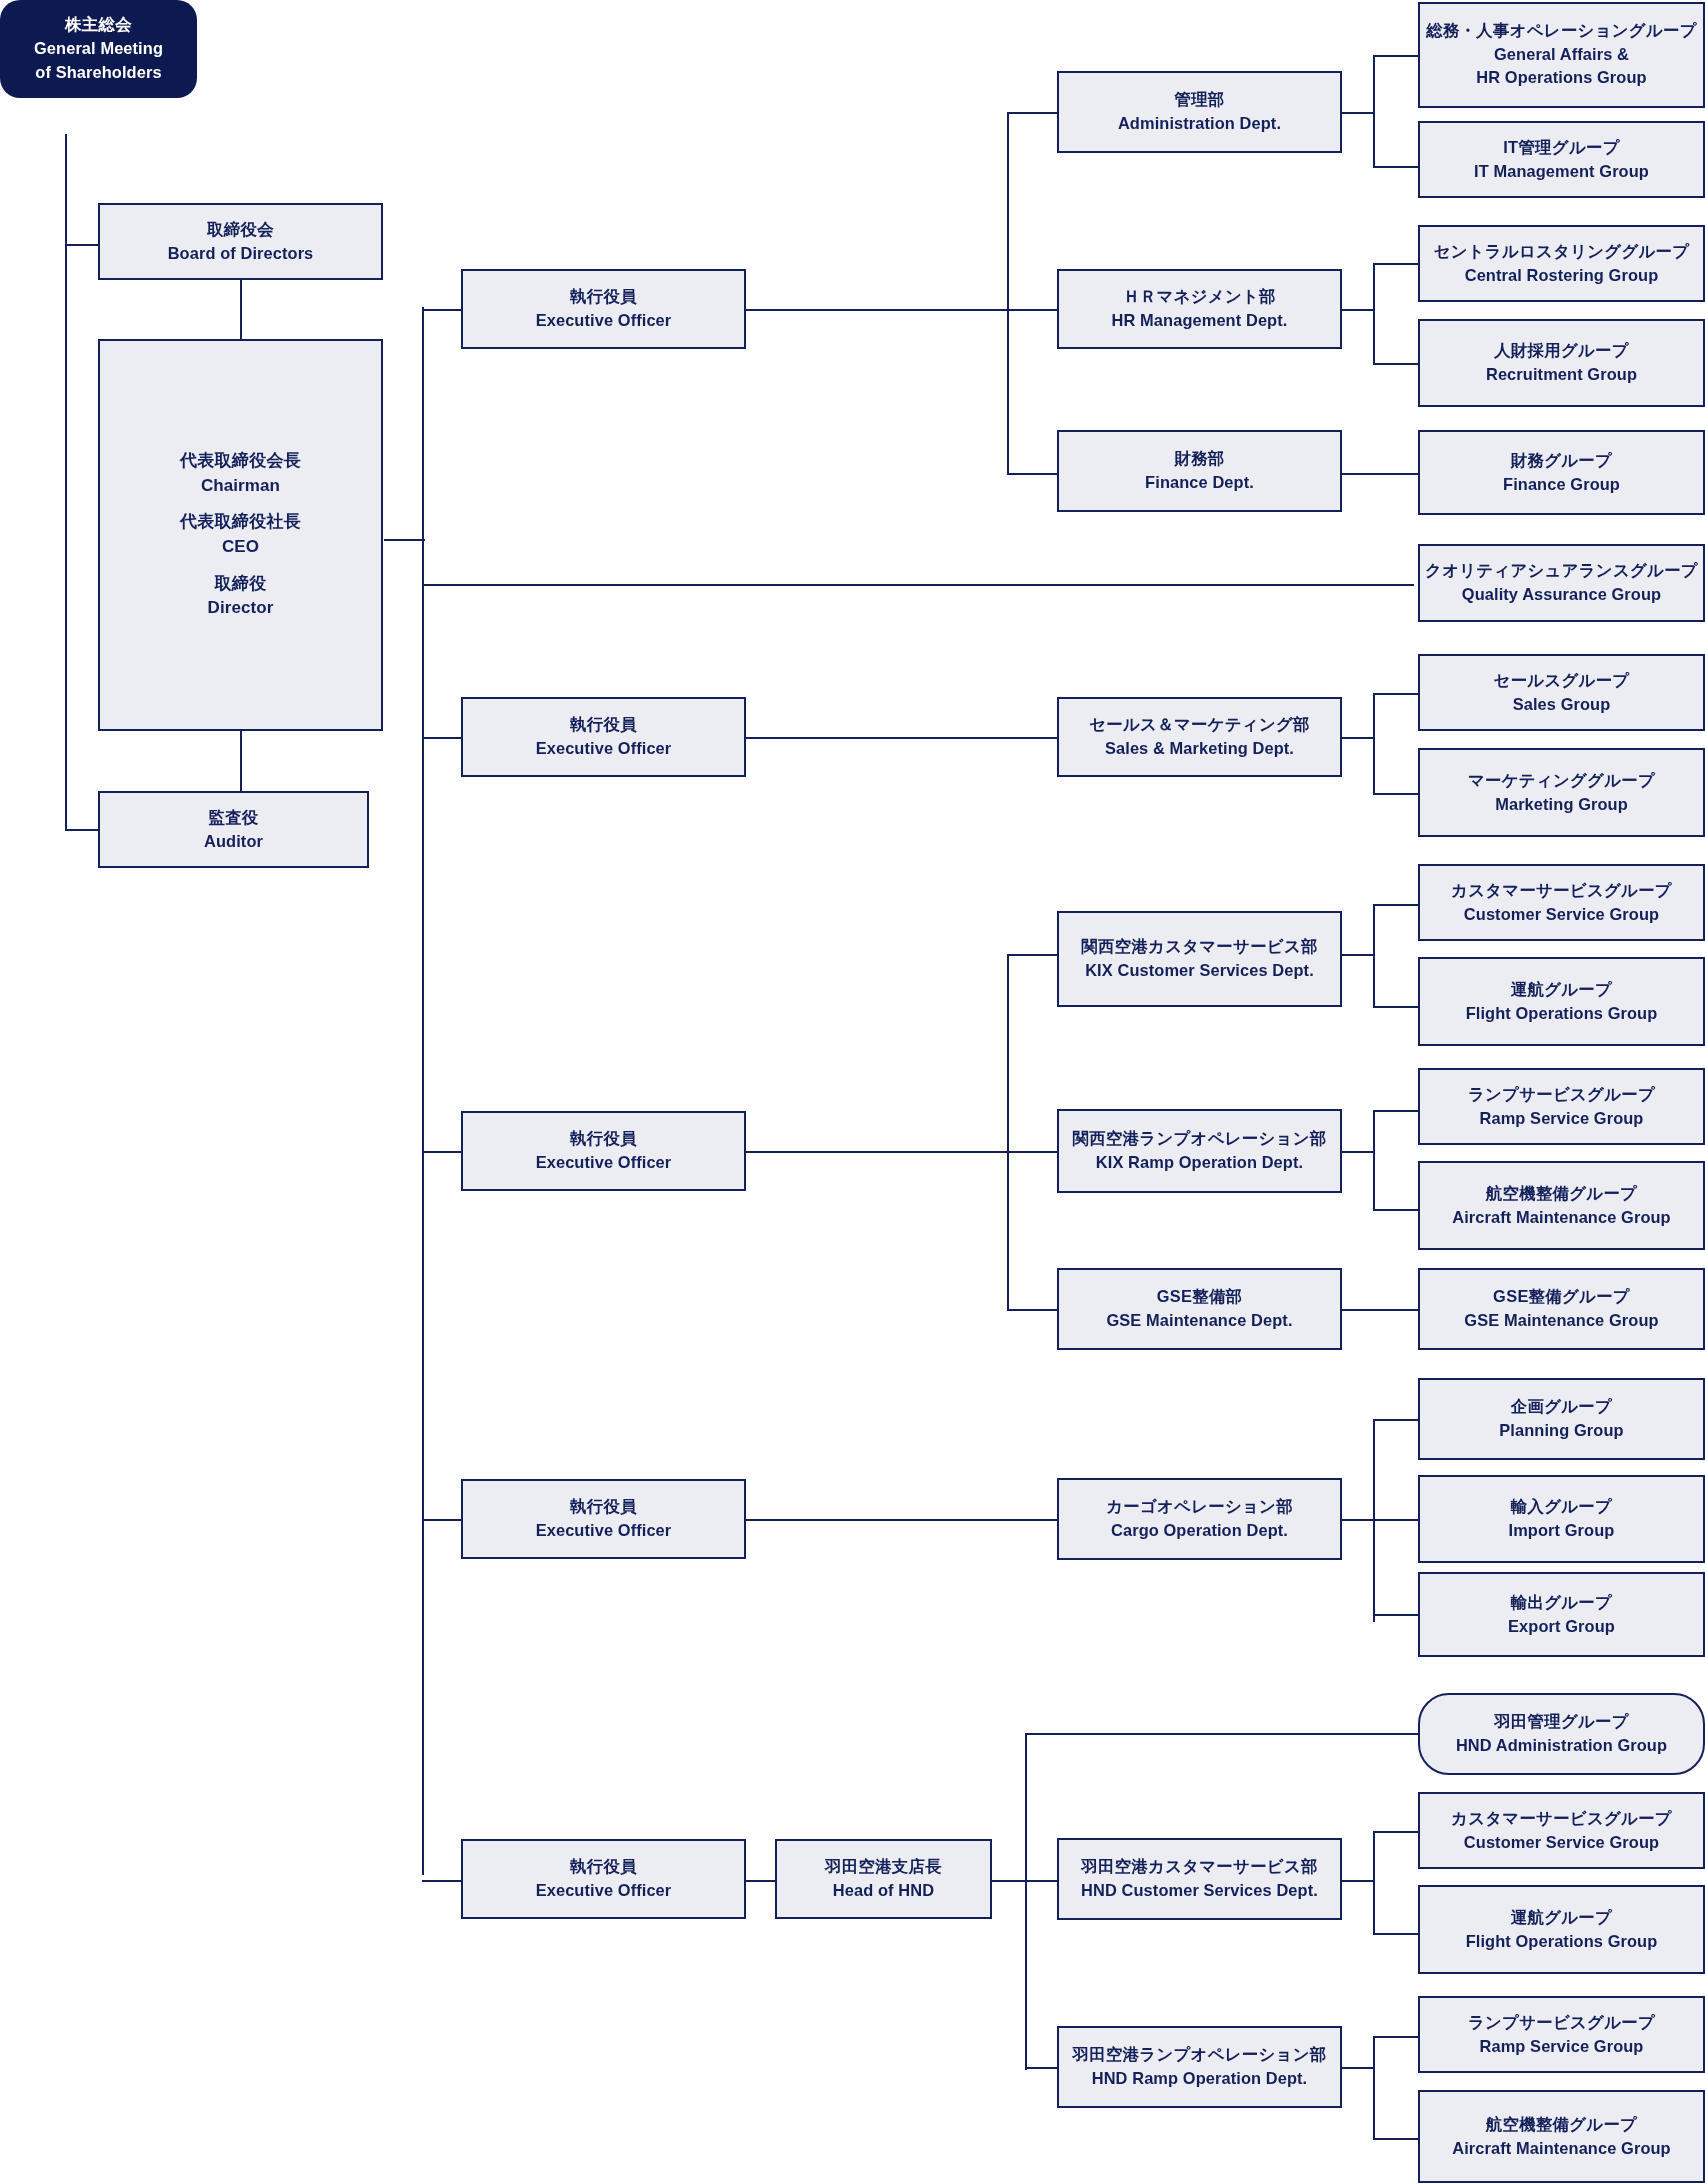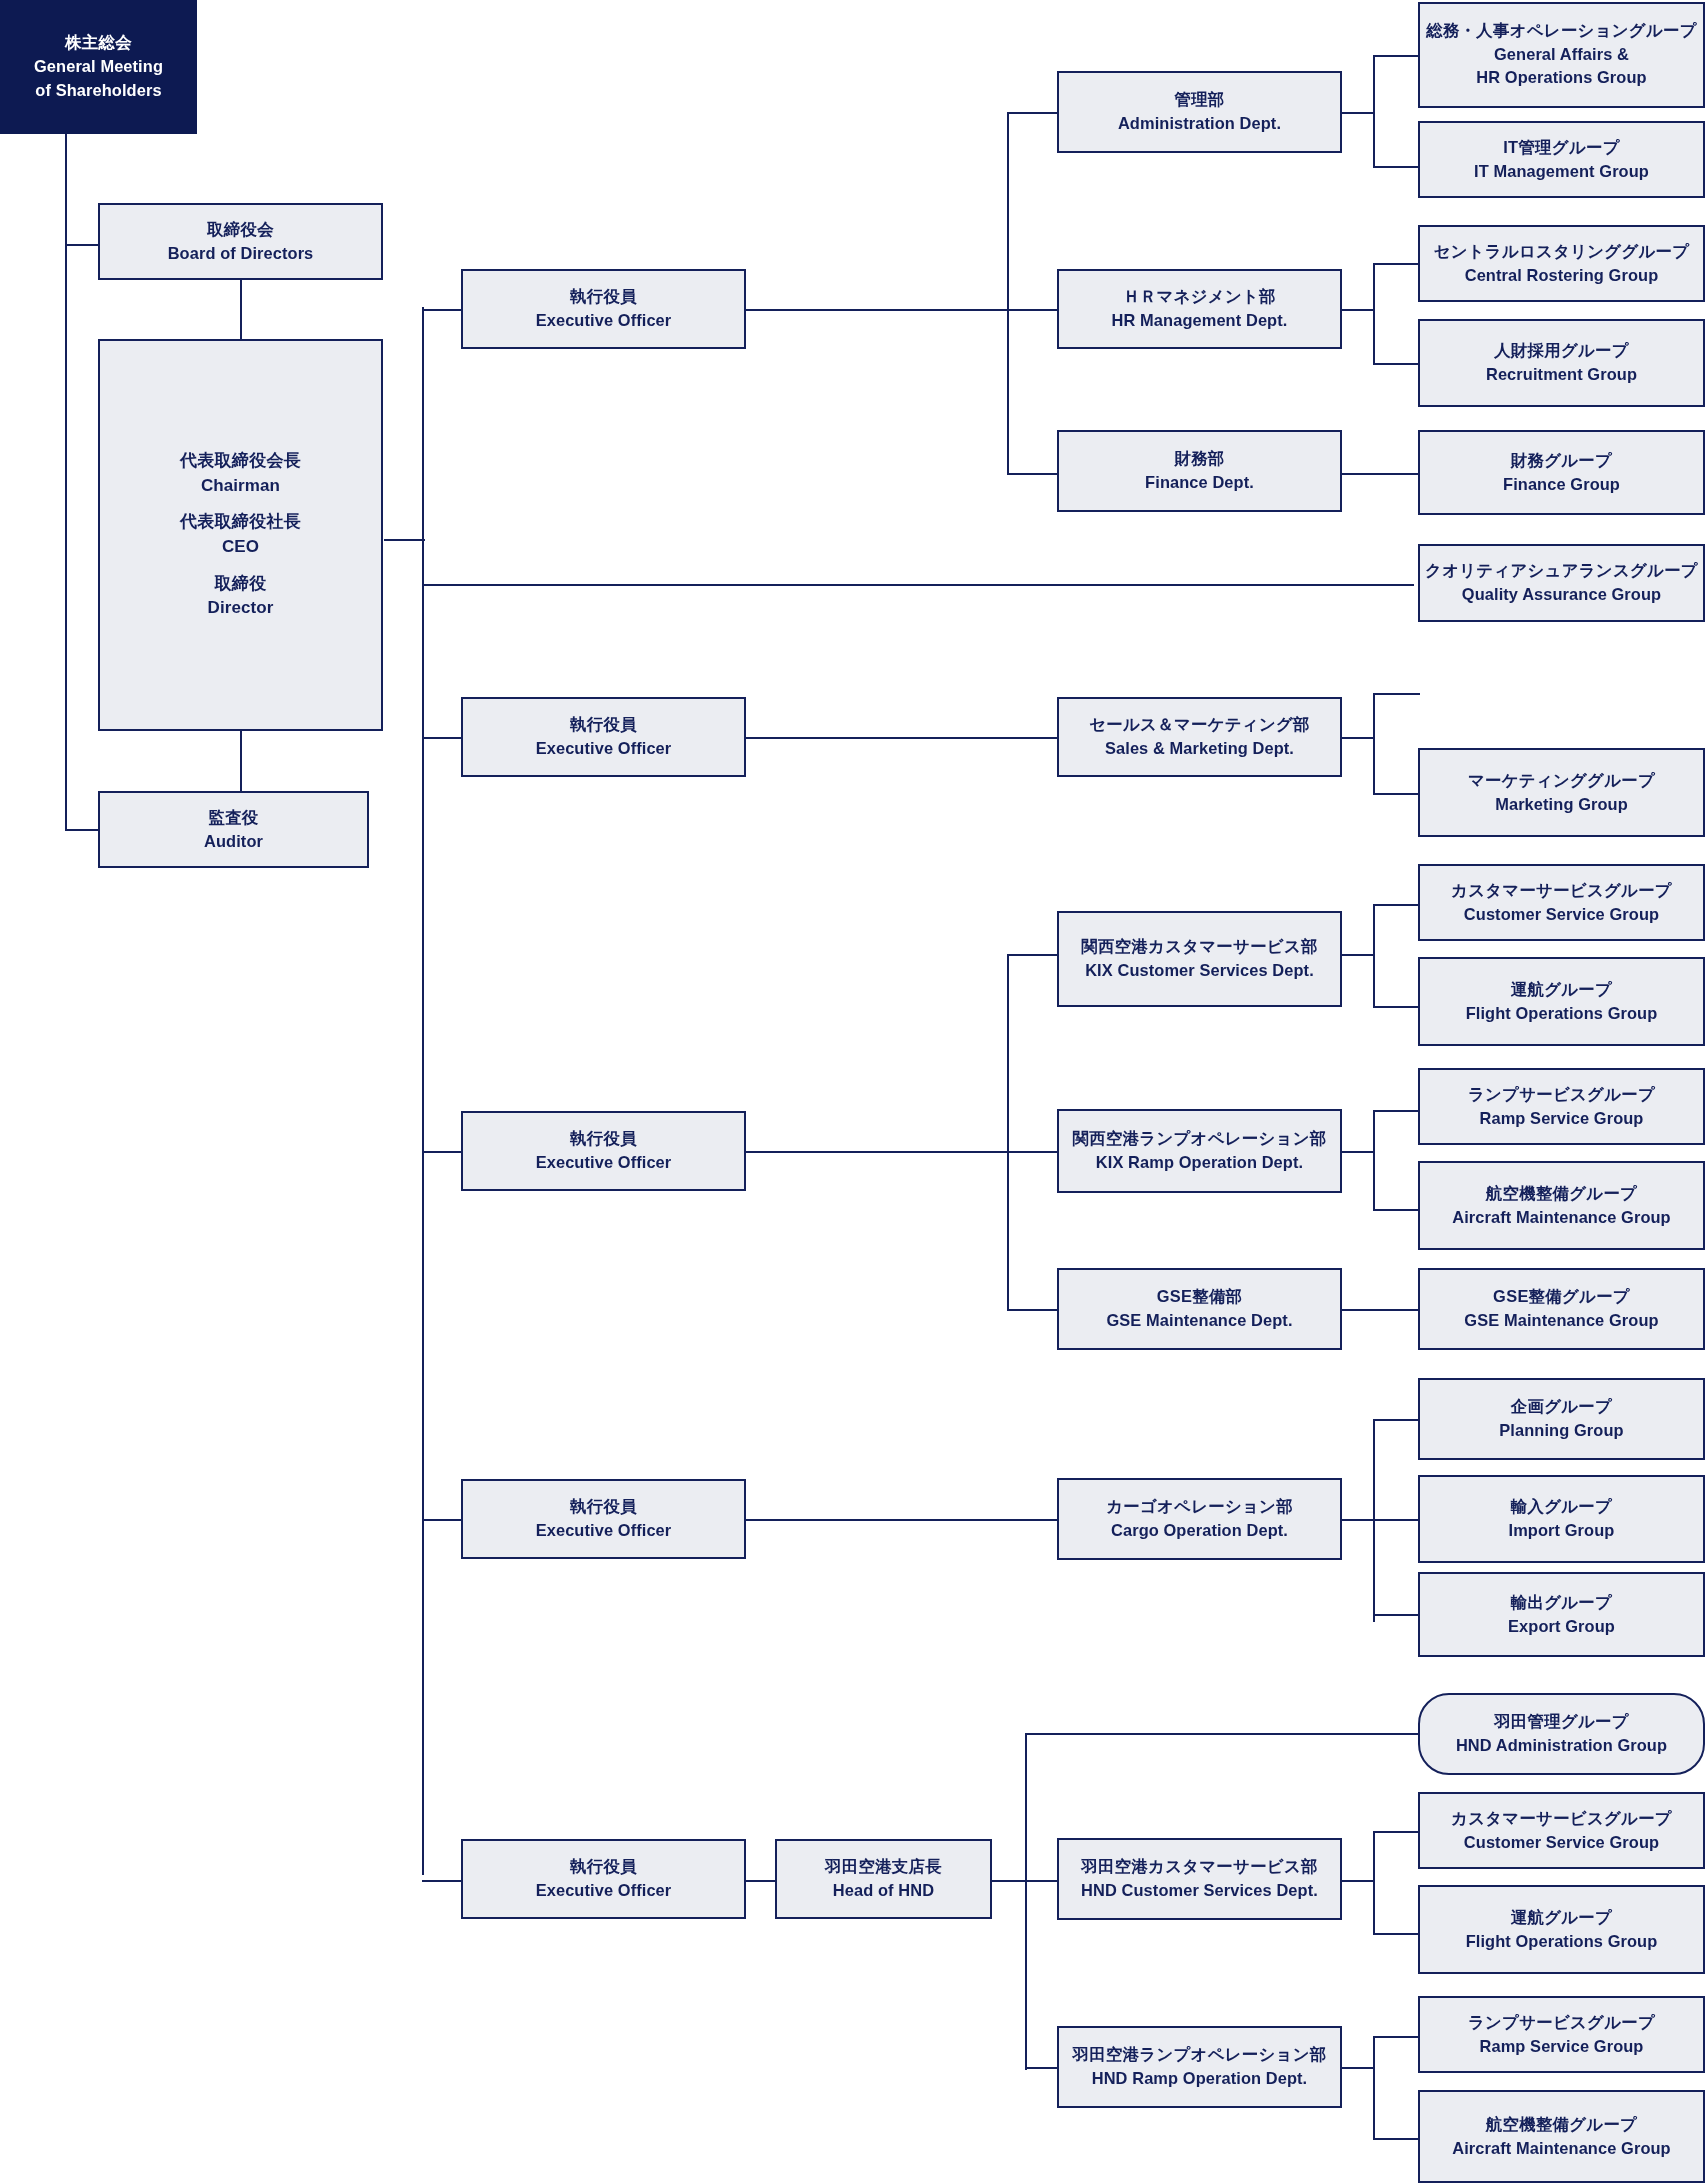--- a/index.html
+++ b/index.html
@@ -131,21 +131,21 @@
   <div class="line h4" style="left:1342px;top:1880px;width:33px;"></div>
   <div class="line v4" style="left:1373px;top:1831px;height:104px;"></div>
   <div class="line h4" style="left:1373px;top:1831px;width:47px;"></div>
   <div class="line h4" style="left:1373px;top:1933px;width:47px;"></div>
 
   <div class="line h4" style="left:1342px;top:2067px;width:33px;"></div>
   <div class="line v4" style="left:1373px;top:2036px;height:104px;"></div>
   <div class="line h4" style="left:1373px;top:2036px;width:47px;"></div>
   <div class="line h4" style="left:1373px;top:2138px;width:47px;"></div>
 
-  <div class="node root" style="left:0px;top:0px;width:197px;height:134px;">
+  <div class="node root" style="left:0px;top:0px;width:197px;height:98px;border-radius:20px;">
     <span class="jp">株主総会</span>
     <span class="en" style="white-space:pre-line;">General Meeting
 of Shareholders</span>
   </div>
 
   <div class="node" style="left:98px;top:203px;width:285px;height:77px;">
     <span class="jp">取締役会</span>
     <span class="en">Board of Directors</span>
   </div>
 
@@ -254,20 +254,24 @@
     <span class="en">Recruitment Group</span>
   </div>
   <div class="node" style="left:1418px;top:430px;width:287px;height:85px;">
     <span class="jp">財務グループ</span>
     <span class="en">Finance Group</span>
   </div>
   <div class="node" style="left:1418px;top:544px;width:287px;height:78px;">
     <span class="jp">クオリティアシュアランスグループ</span>
     <span class="en">Quality Assurance Group</span>
   </div>
+  <div class="node" style="left:1418px;top:654px;width:287px;height:77px;">
+    <span class="jp">セールスグループ</span>
+    <span class="en">Sales Group</span>
+  </div>
   <div class="node" style="left:1418px;top:748px;width:287px;height:89px;">
     <span class="jp">マーケティンググループ</span>
     <span class="en">Marketing Group</span>
   </div>
   <div class="node" style="left:1418px;top:864px;width:287px;height:77px;">
     <span class="jp">カスタマーサービスグループ</span>
     <span class="en">Customer Service Group</span>
   </div>
   <div class="node" style="left:1418px;top:957px;width:287px;height:89px;">
     <span class="jp">運航グループ</span>

